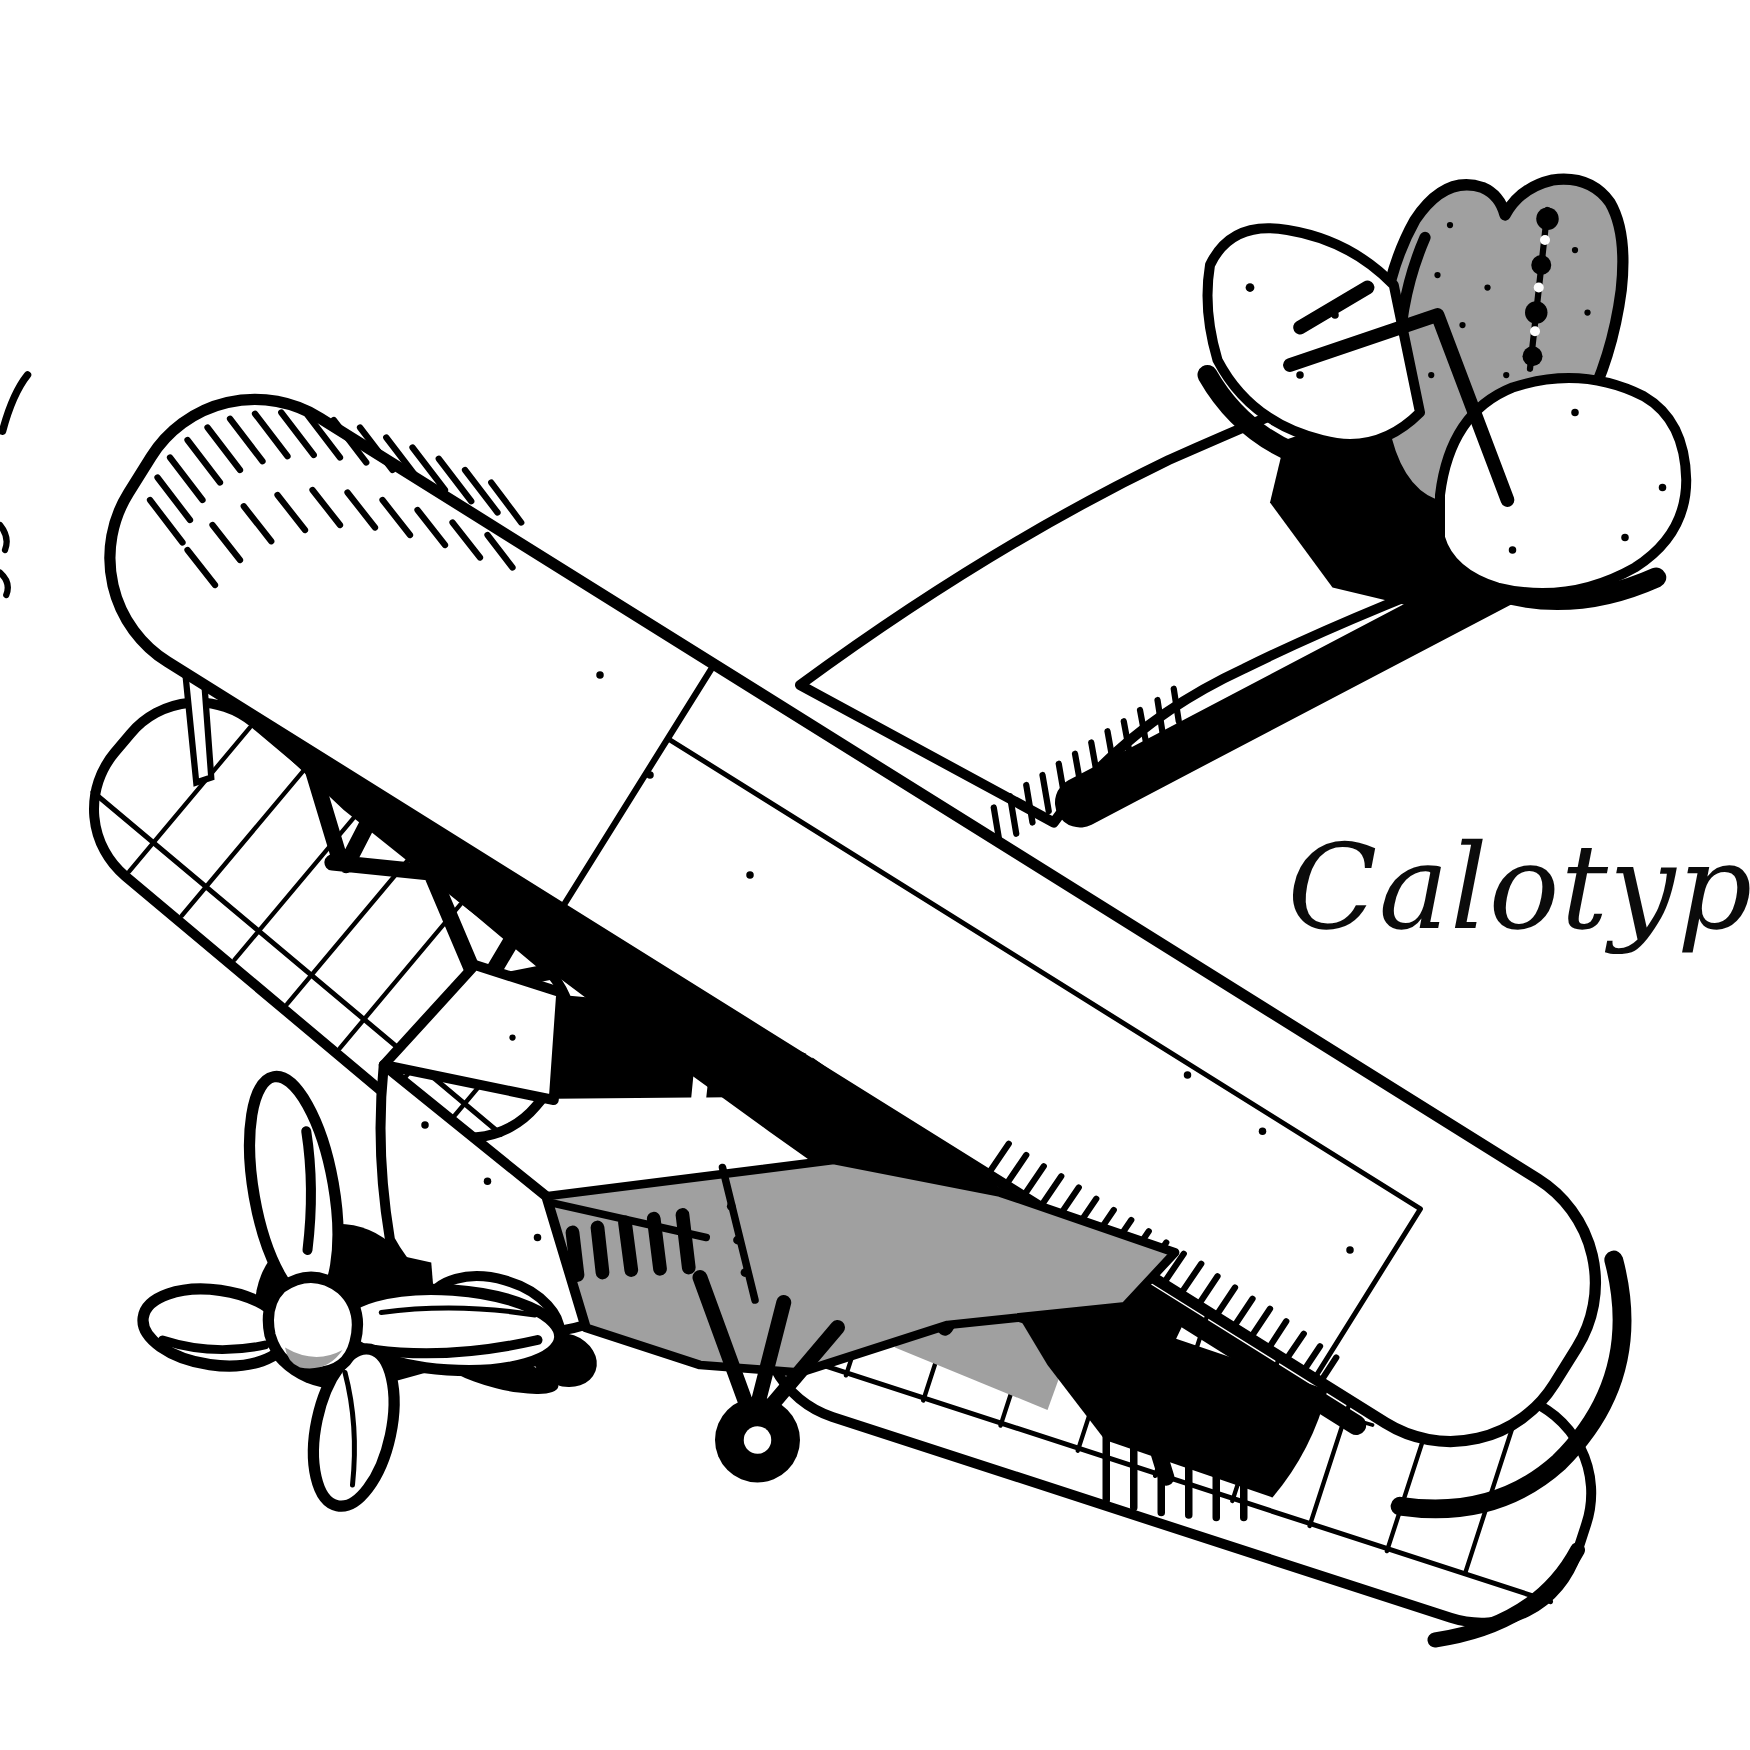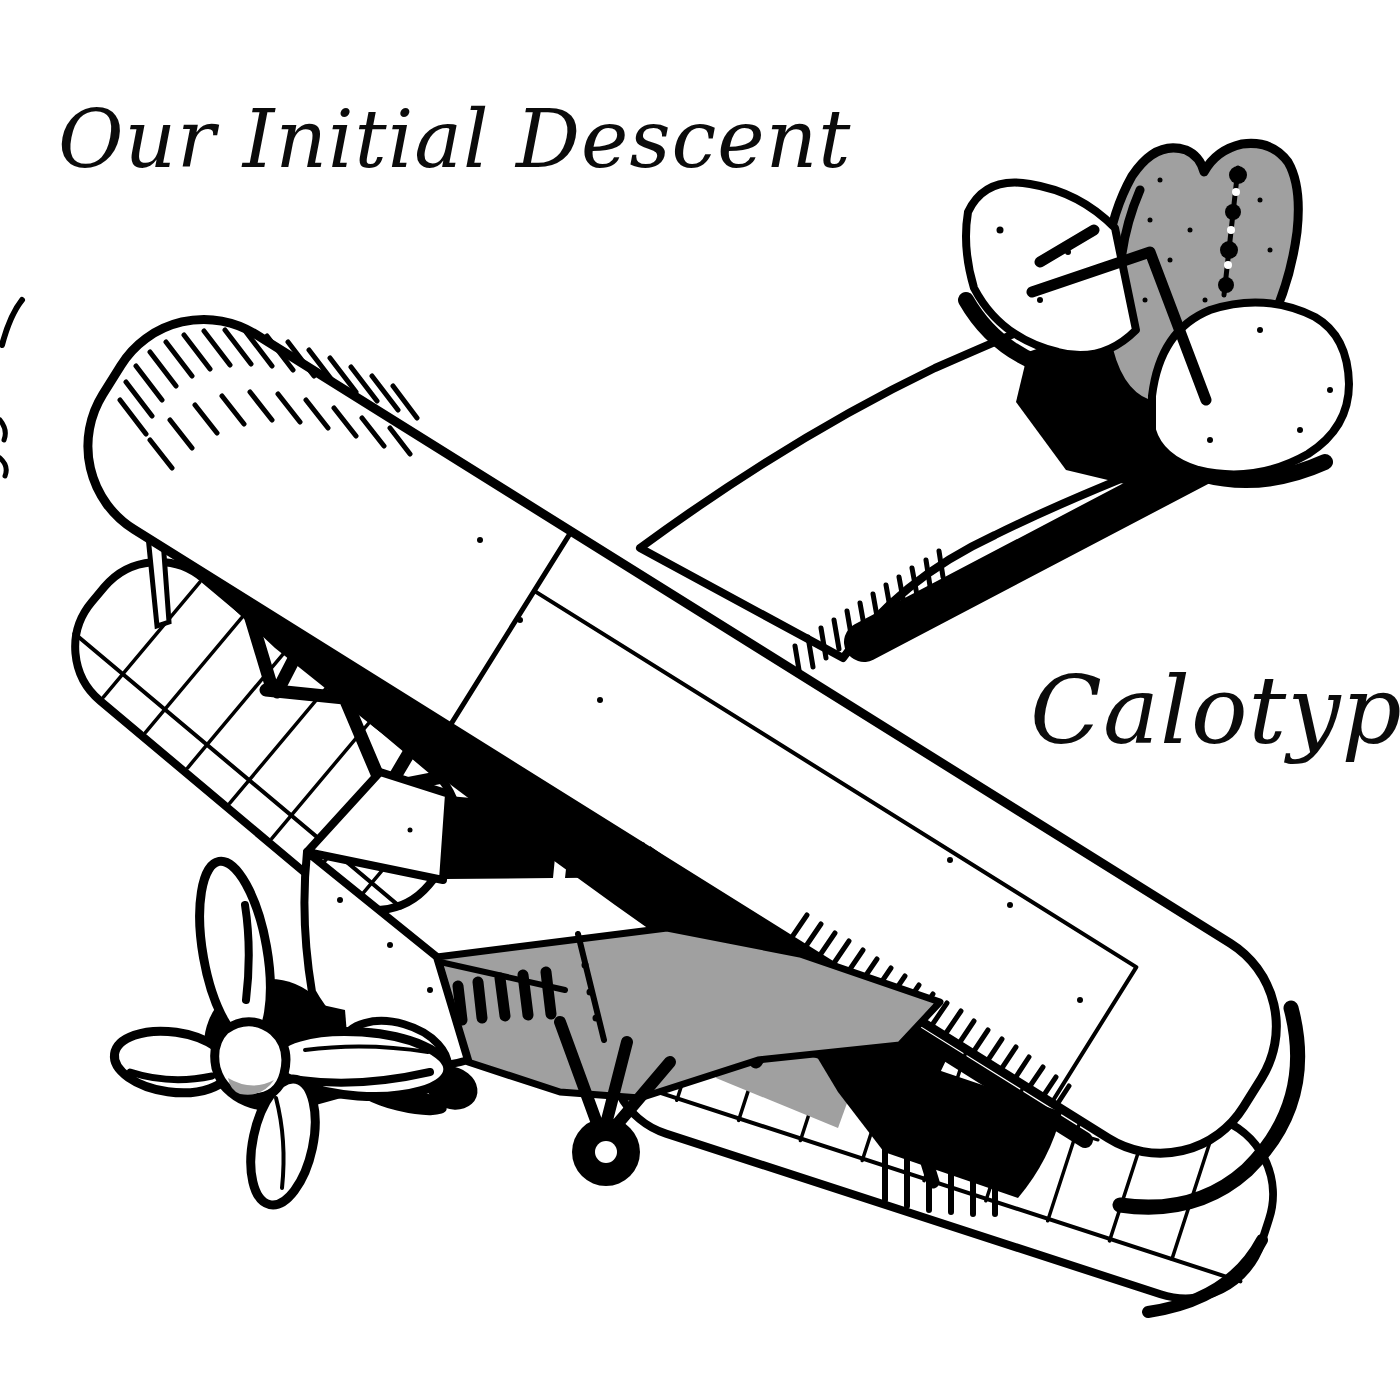--- a/index.html
+++ b/index.html
@@ -193,16 +193,15 @@
       <ellipse cx="283" cy="1142" rx="30" ry="64" fill="#fff" stroke="#000" stroke-width="9" transform="rotate(12 283 1142)"></ellipse>
       <path class="ink" stroke-width="4" d="M276,1098 Q287,1140 282,1188"></path>
     </g>
     <g>
       <path fill="#fff" stroke="#000" stroke-width="9" stroke-linejoin="round" d="M225,1030 Q250,1013 273,1031 Q291,1047 284,1074 Q278,1098 252,1098 Q224,1096 216,1068 Q211,1044 225,1030 Z"></path>
       <path fill="#a0a0a0" d="M228,1078 Q252,1092 274,1080 Q262,1098 240,1094 Q230,1090 228,1078 Z"></path>
     </g>
   </g>
 </svg>
 
-<div class="txt" id="title-text">Our Initial Descent</div>
 <div class="txt" id="artist-text">Calotype</div>
 
 </div>
 
 </body></html>

